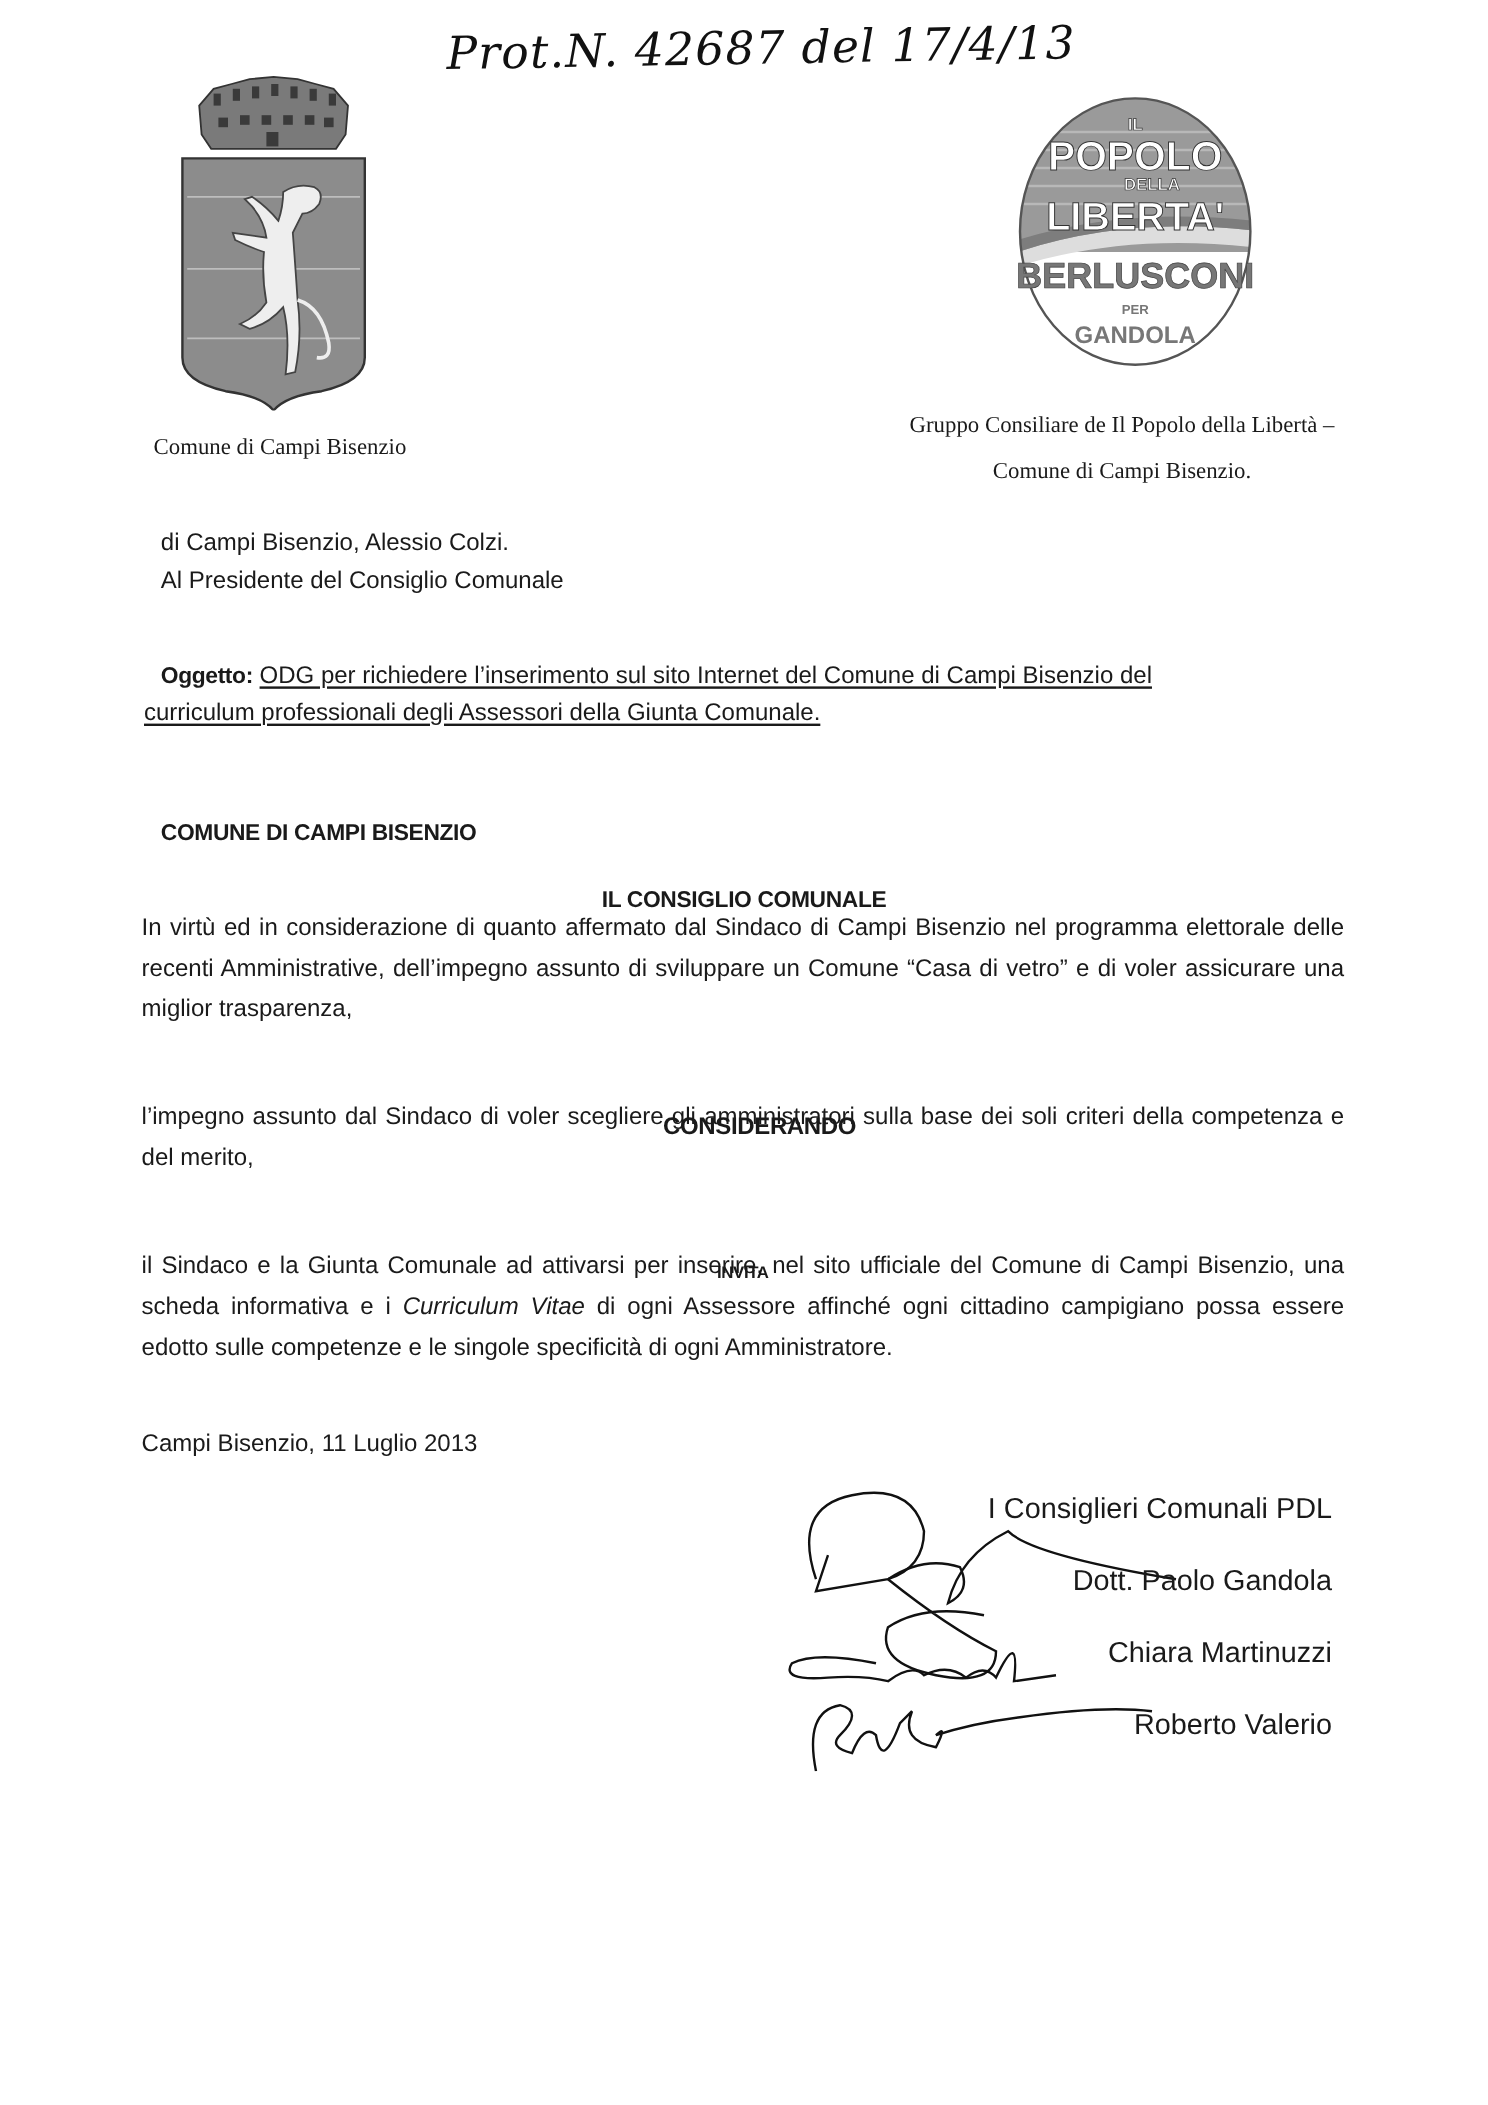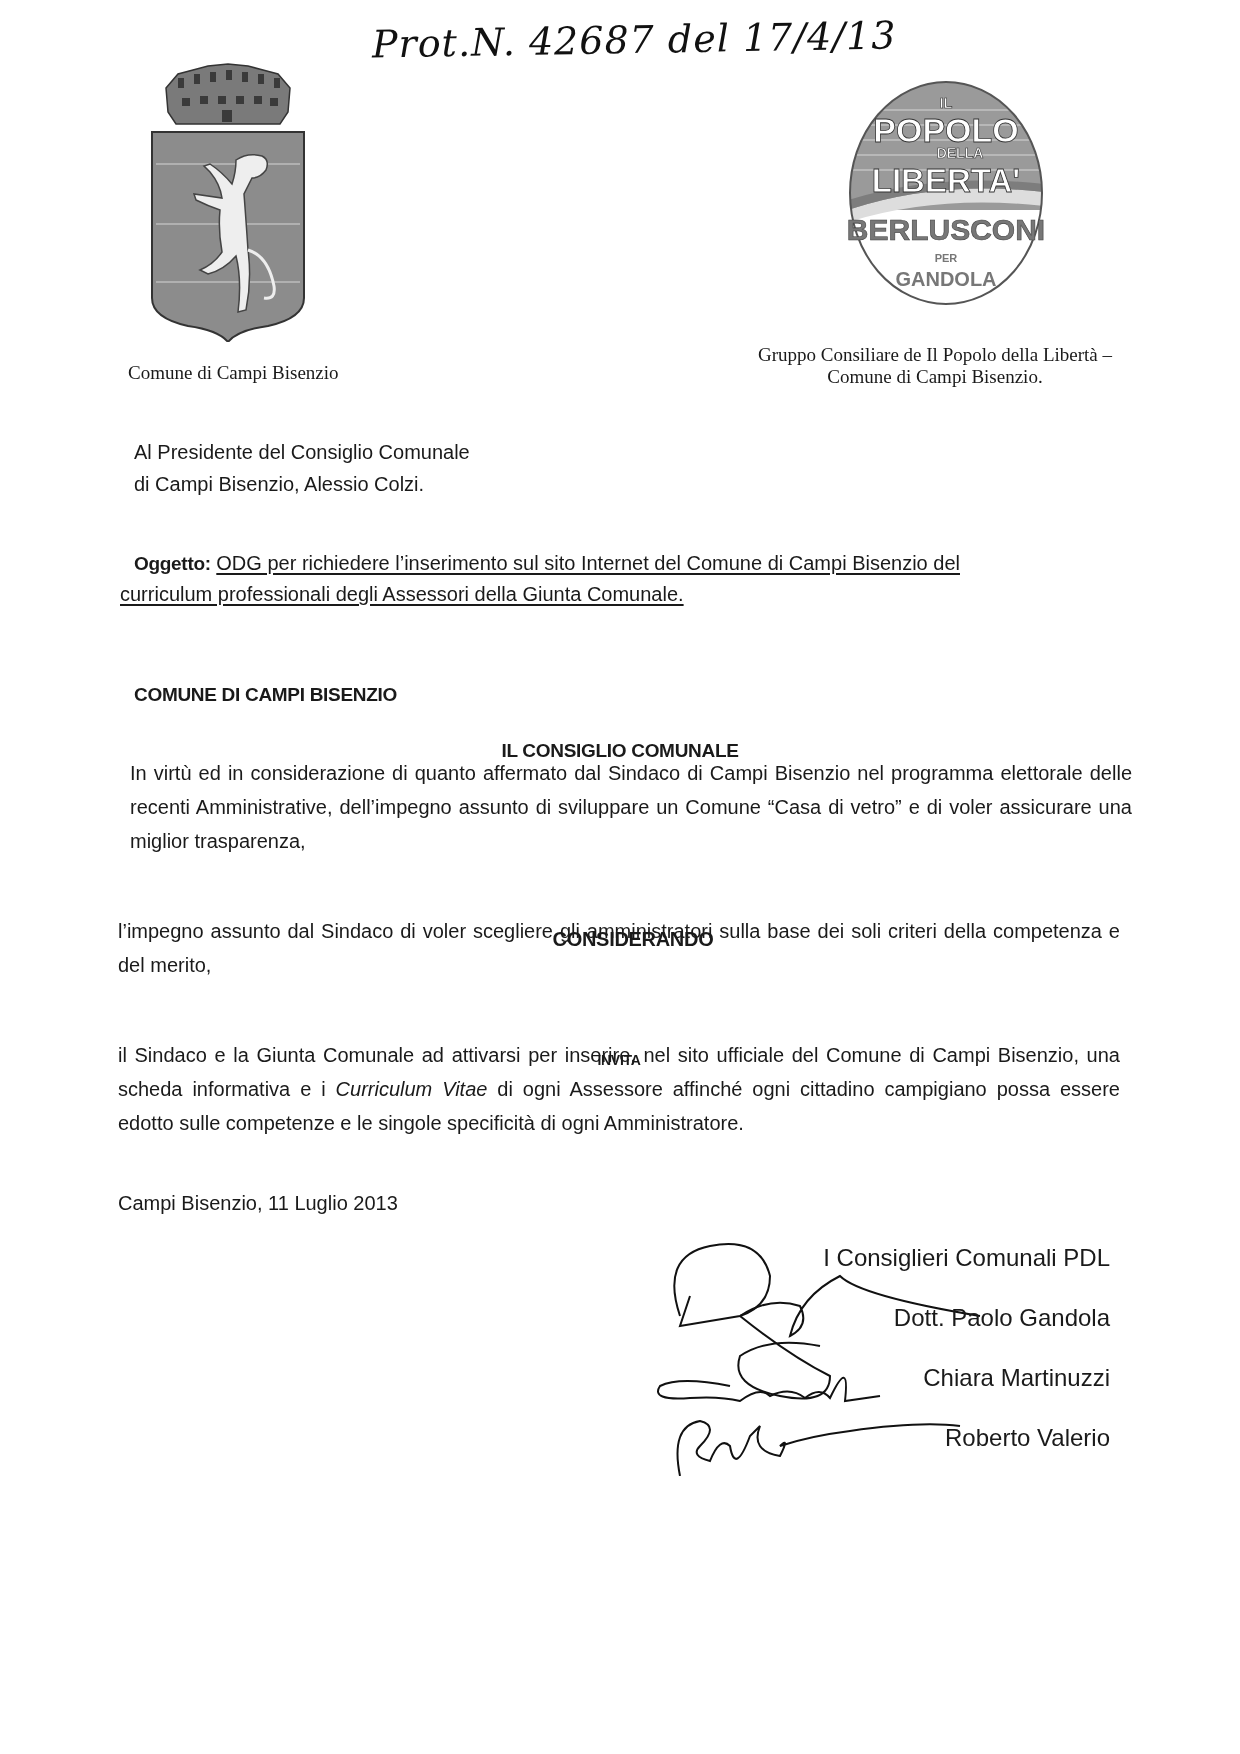--- a/index.html
+++ b/index.html
@@ -78,40 +78,40 @@
       <text x="112" y="78" font-size="14" fill="#ffffff" stroke="#333" stroke-width="0.6">DELLA</text>
       <text x="98" y="112" font-size="33" fill="#ffffff" stroke="#333" stroke-width="0.8">LIBERTA'</text>
       <text x="98" y="160" font-size="30" fill="#777777" stroke="#444" stroke-width="0.6">BERLUSCONI</text>
       <text x="98" y="182" font-size="11" fill="#777777">PER</text>
       <text x="98" y="206" font-size="20" fill="#777777">GANDOLA</text>
     </g>
   </svg>
 </div>
 <div class="abs serif-cap center" style="left:700px; top:344px; width:470px;">
   <div>Gruppo Consiliare de Il Popolo della Libertà –</div>
-  <div style="margin-top:0;">Comune di Campi Bisenzio.</div>
+  <div style="margin-top:16px;">Comune di Campi Bisenzio.</div>
 </div>
 
 <div class="abs body-text" style="left:134px; top:436px; line-height:32px;">
+  <div>di Campi Bisenzio, Alessio Colzi.</div>
   <div>Al Presidente del Consiglio Comunale</div>
-  <div>di Campi Bisenzio, Alessio Colzi.</div>
 </div>
 
 <div class="abs body-text" style="left:120px; top:548px; width:920px; line-height:30px;">
   <div style="padding-left:14px;">
     <span class="heading-bold">Oggetto:</span>
     <span class="underline">ODG per richiedere l’inserimento sul sito Internet del Comune di Campi Bisenzio del</span>
   </div>
   <div class="underline">curriculum professionali degli Assessori della Giunta Comunale.</div>
 </div>
 
 <div class="abs heading-bold" style="left:134px; top:644px;">COMUNE DI CAMPI BISENZIO</div>
 <div class="abs heading-bold center" style="left:120px; top:700px; width:1000px;">IL CONSIGLIO COMUNALE</div>
 
-<div class="abs body-text justify" style="left:118px; top:756px; width:1002px;margin-left:12px;">In virtù ed in considerazione di quanto affermato dal Sindaco di Campi Bisenzio nel programma elettorale delle recenti Amministrative, dell’impegno assunto di sviluppare un Comune “Casa di vetro” e di voler assicurare una miglior trasparenza,</div>
+<div class="abs body-text justify" style="left:118px; top:756px; width:1002px;">In virtù ed in considerazione di quanto affermato dal Sindaco di Campi Bisenzio nel programma elettorale delle recenti Amministrative, dell’impegno assunto di sviluppare un Comune “Casa di vetro” e di voler assicurare una miglior trasparenza,</div>
 
 <div class="abs heading-bold center" style="left:132px; top:888px; width:1002px; font-size:20px;">CONSIDERANDO</div>
 <div class="abs body-text justify" style="left:118px; top:914px; width:1002px;">l’impegno assunto dal Sindaco di voler scegliere gli amministratori sulla base dei soli criteri della competenza e del merito,</div>
 
 <div class="abs heading-bold center" style="left:118px; top:1012px; width:1002px; font-size:14px;">INVITA</div>
 <div class="abs body-text justify" style="left:118px; top:1038px; width:1002px;">
   <span>il Sindaco e la Giunta Comunale ad attivarsi per inserire, nel sito ufficiale del Comune di Campi Bisenzio, una scheda informativa e i </span><em>Curriculum Vitae</em><span> di ogni Assessore affinché ogni cittadino campigiano possa essere edotto sulle competenze e le singole specificità di ogni Amministratore.</span>
 </div>
 
 <div class="abs body-text" style="left:118px; top:1186px;">Campi Bisenzio, 11 Luglio 2013</div>

